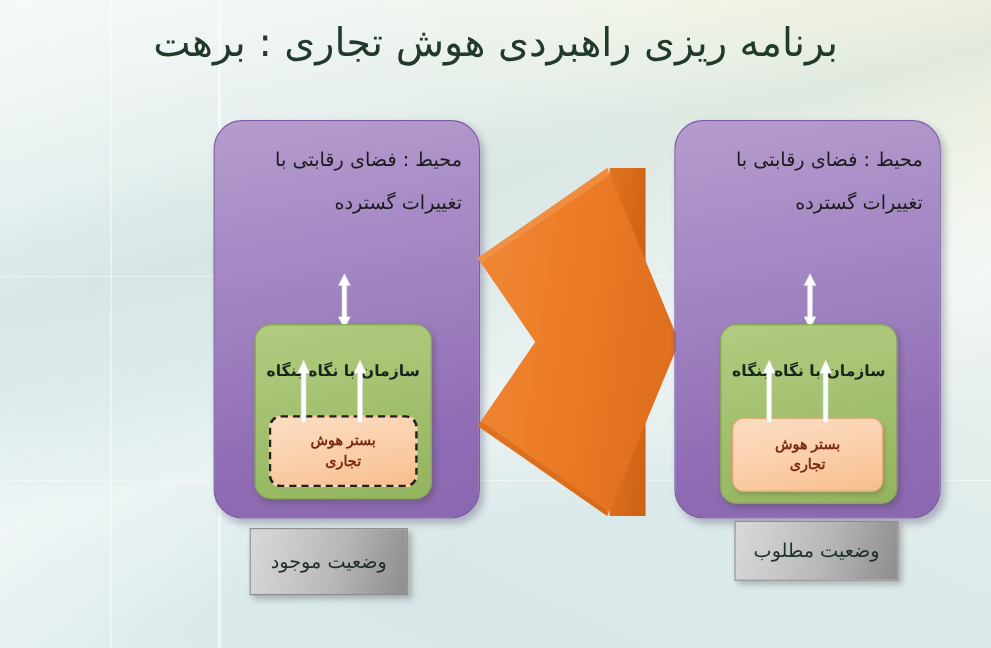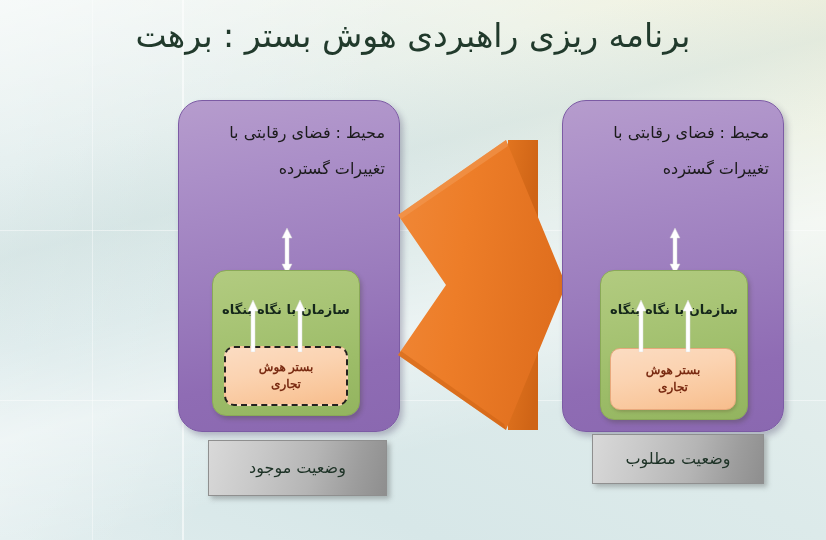--- a/index.html
+++ b/index.html
@@ -176,38 +176,38 @@
   .status-plate {
     position: absolute;
     box-sizing: border-box;
     background: linear-gradient(105deg, #d9d9d9 0%, #c9c9c9 28%, #b5b5b5 58%, #9d9d9d 82%, #8e8e8e 100%);
     border: 1px solid #8f8f8f;
     box-shadow: 3px 3px 5px rgba(70,70,70,0.35);
     display: flex;
     align-items: center;
     justify-content: center;
   }
-  #status-left  { left: 208px; top: 440px; width: 179px; height: 56px; }
-  #status-right { left: 592px; top: 434px; width: 172px; height: 50px; }
+  #status-left  { left: 208px; top: 440px; width: 132px; height: 56px; }
+  #status-right { left: 612px; top: 434px; width: 137px; height: 50px; }
 
   .status-text {
     direction: rtl;
     text-align: center;
     color: #1d3226;
     font-family: "DejaVu Sans", sans-serif;
     font-size: 16px;
     line-height: 22px;
   }
 </style>
 </head>
 <body>
 
 <div id="slide">
 
-  <div id="title">برنامه ریزی راهبردی هوش بستر : برهت</div>
+  <div id="title">برنامه ریزی راهبردی هوش تجاری : برهت</div>
 
   <div class="panel" id="panel-left">
     <div class="panel-heading">محیط : فضای رقابتی با تغییرات گسترده</div>
   </div>
 
   <svg class="arrow-svg" style="left:280px; top:228px; width:14px; height:46px;" viewBox="0 0 14 46">
     <polygon points="7,0 12,10 9,10 9,36 12,36 7,46 2,36 5,36 5,10 2,10" fill="#ffffff" stroke="#d5d5d5" stroke-width="0.5"></polygon>
   </svg>
 
   <div class="green-box" id="green-left">

